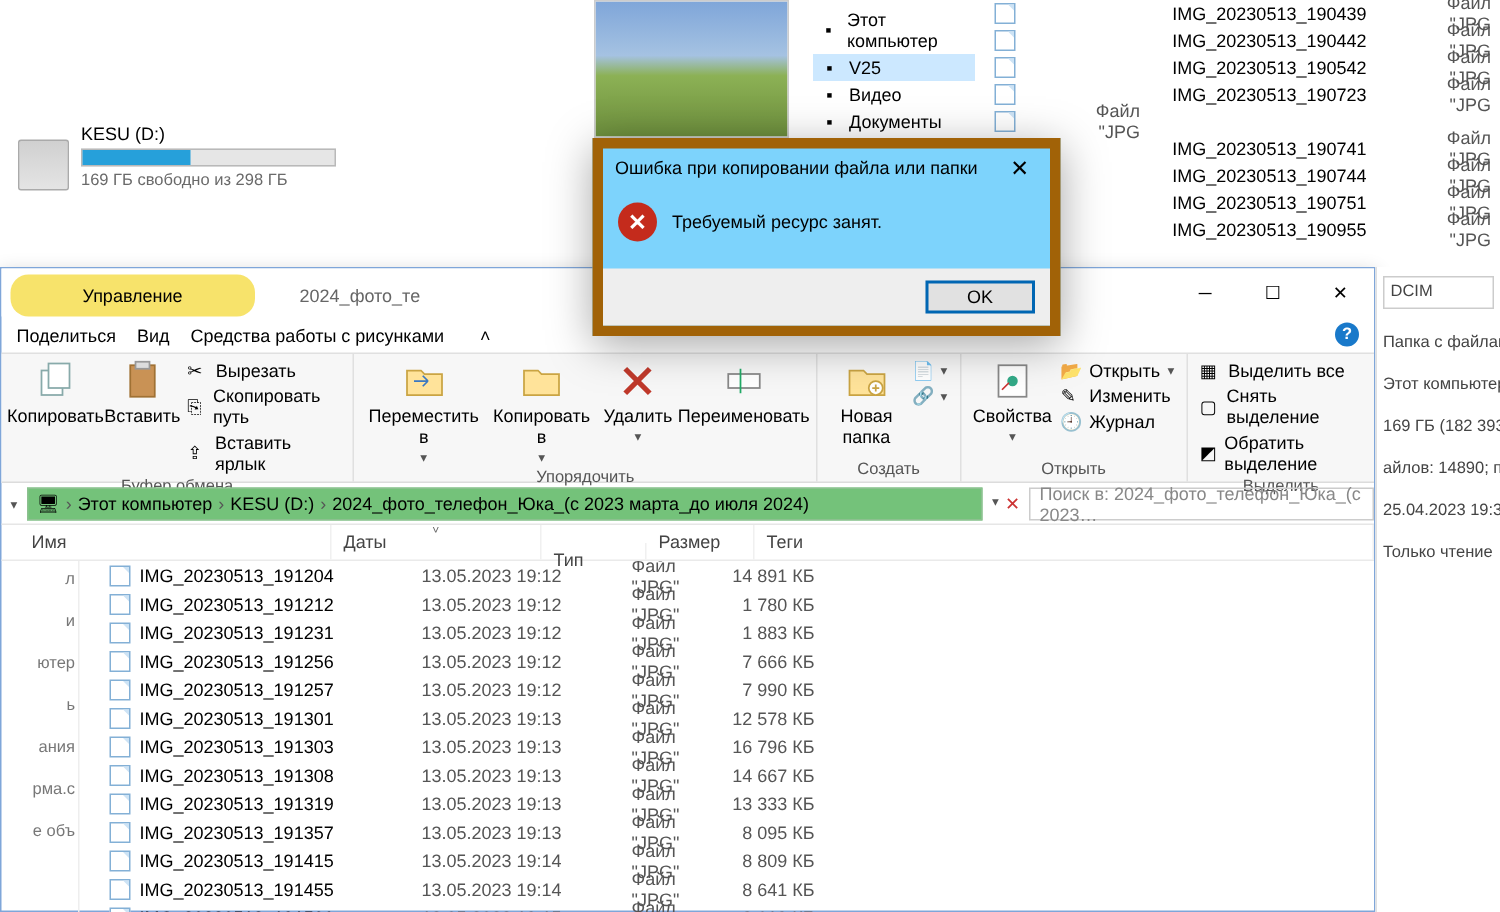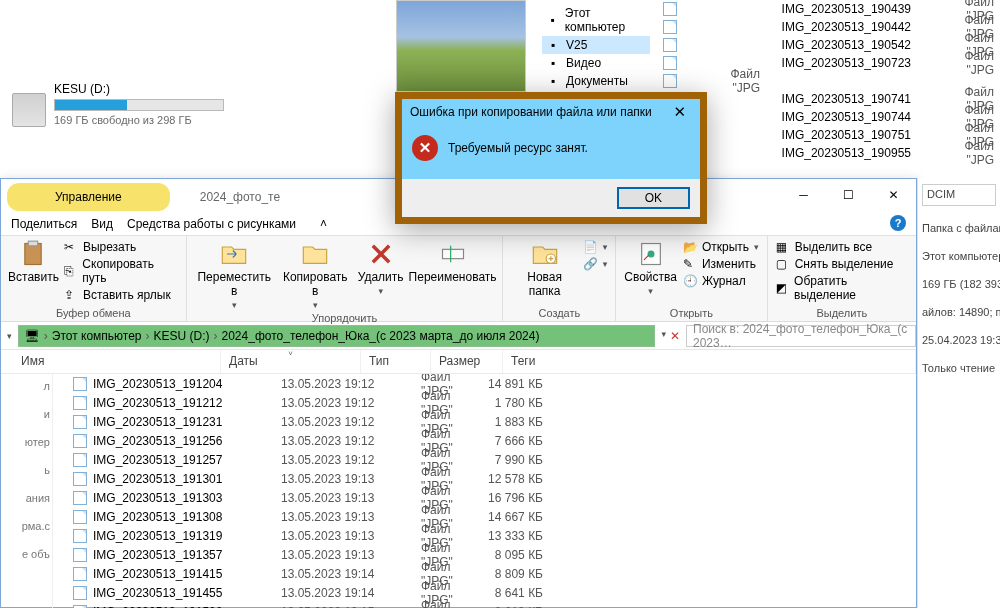--- a/index.html
+++ b/index.html
@@ -54,21 +54,21 @@
 .addr-nav { display: flex; align-items: center; padding: 0 6px; gap: 4px; }
 .addr-path { flex: 1; display: flex; align-items: center; background: #74c27a; height: 22px; padding: 0 6px; gap: 4px; border: 1px solid #8cc08f; }
 .addr-seg { display: flex; align-items: center; gap: 2px; }
 .addr-ctrl { display:flex; gap:4px; padding:0 6px; }
 .search-box { width: 230px; height: 22px; border: 1px solid #ccc; padding: 0 6px; color: #888; display:flex; align-items:center; }
 
 .columns { display: flex; height: 24px; border-bottom: 1px solid #eaeaea; color: #444; }
 .columns > div { padding: 4px 8px; border-right: 1px solid #f0f0f0; }
 .col-name { flex: 0 0 220px; padding-left: 20px !important; }
 .col-date { flex: 0 0 140px; position:relative; }
-.col-type { flex: 0 0 70px; }
+.col-type { flex: 0 0 70px; margin-top: 12px; }
 .col-size { flex: 0 0 72px; }
 .col-tags { flex: 1; }
 .sort-ind { position:absolute; left:50%; top:-1px; transform:translateX(-50%); font-size:8px; color:#666;}
 
 .list-body { position: relative; display: flex; height: calc(100% - 32px - 24px - 86px - 28px - 24px); }
 .left-edge { width: 52px; border-right: 1px solid #eee; display:flex; flex-direction:column; gap:16px; padding:6px 2px; color:#777; font-size:11px;}
 .left-edge div { overflow:hidden; text-align:right; white-space:nowrap; }
 
 .rows { flex: 1; overflow: hidden; }
 .row { display: flex; align-items: center; height: 19px; }
@@ -201,20 +201,27 @@
     <span>Вид</span>
     <span>Средства работы с рисунками</span>
     <span class="chev">˄</span>
     <span class="help">?</span>
   </div>
 
   <div class="ribbon">
 
     <div class="ribbon-group">
       <div class="group-body">
+        <div class="big-btn">
+          <svg class="ic" viewBox="0 0 24 24">
+              <rect x="4" y="6" width="12" height="14" fill="#fff" stroke="#8aa"></rect>
+              <rect x="8" y="2" width="12" height="14" fill="#fff" stroke="#8aa"></rect>
+            </svg>
+          <span>Копировать</span>
+        </div>
         <div class="big-btn">
           <svg class="ic" viewBox="0 0 24 24">
               <rect x="5" y="3" width="14" height="18" fill="#c99255" stroke="#a07134"></rect>
               <rect x="8" y="1" width="8" height="4" fill="#ddd" stroke="#999"></rect>
             </svg>
           <span>Вставить</span>
         </div>
         <div class="mini-list">
           <div class="mini-item">
               <span class="mic">✂</span>

